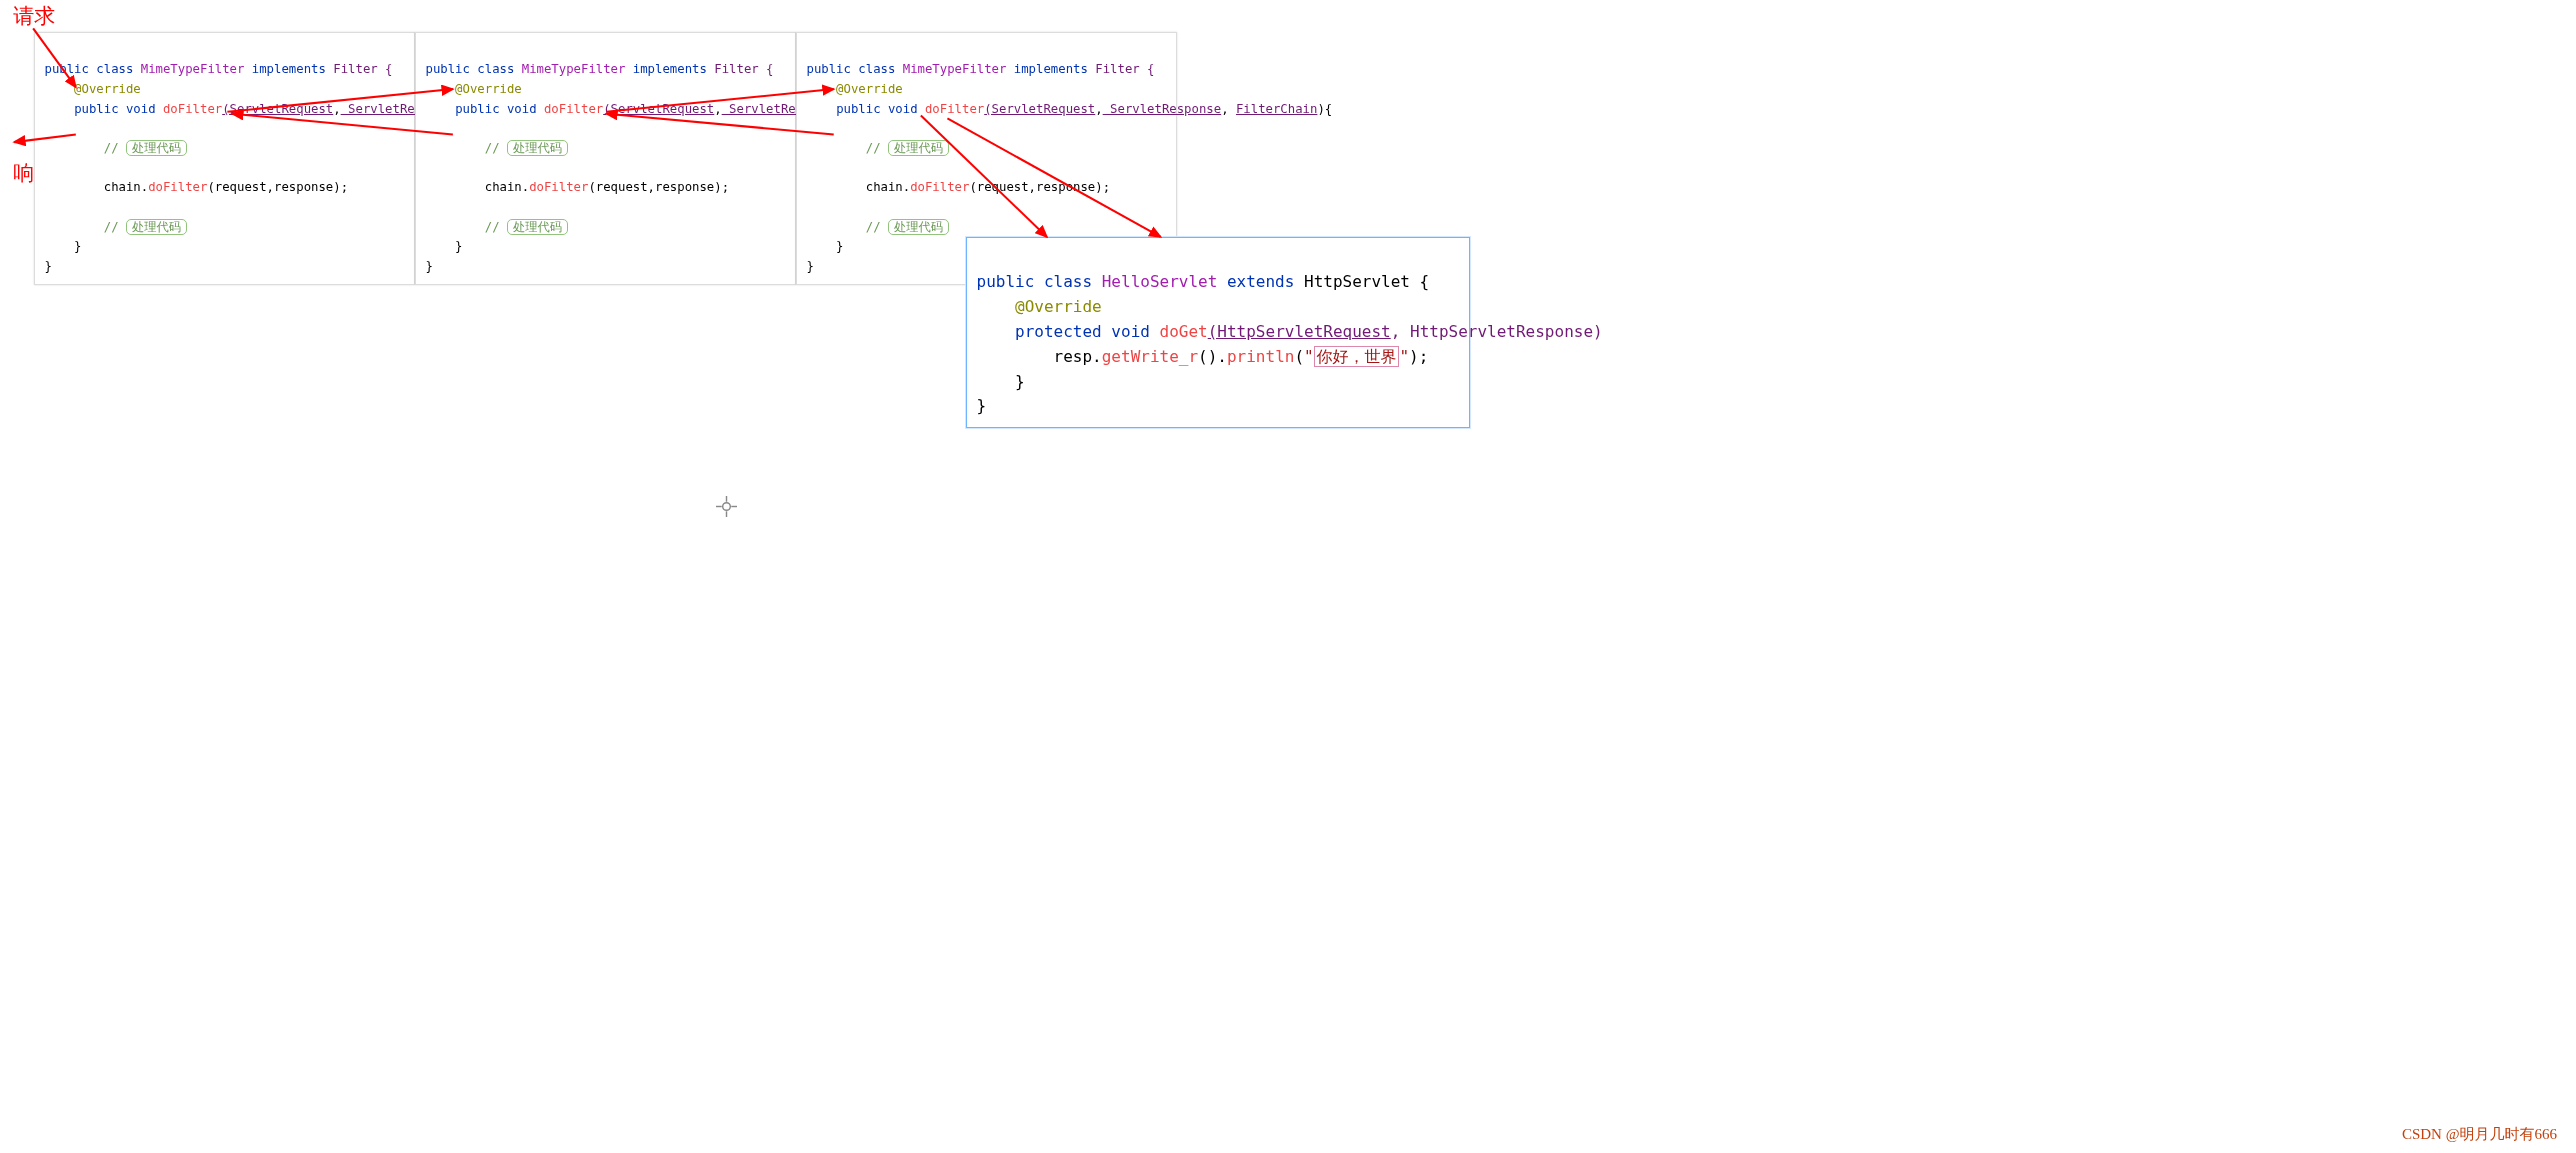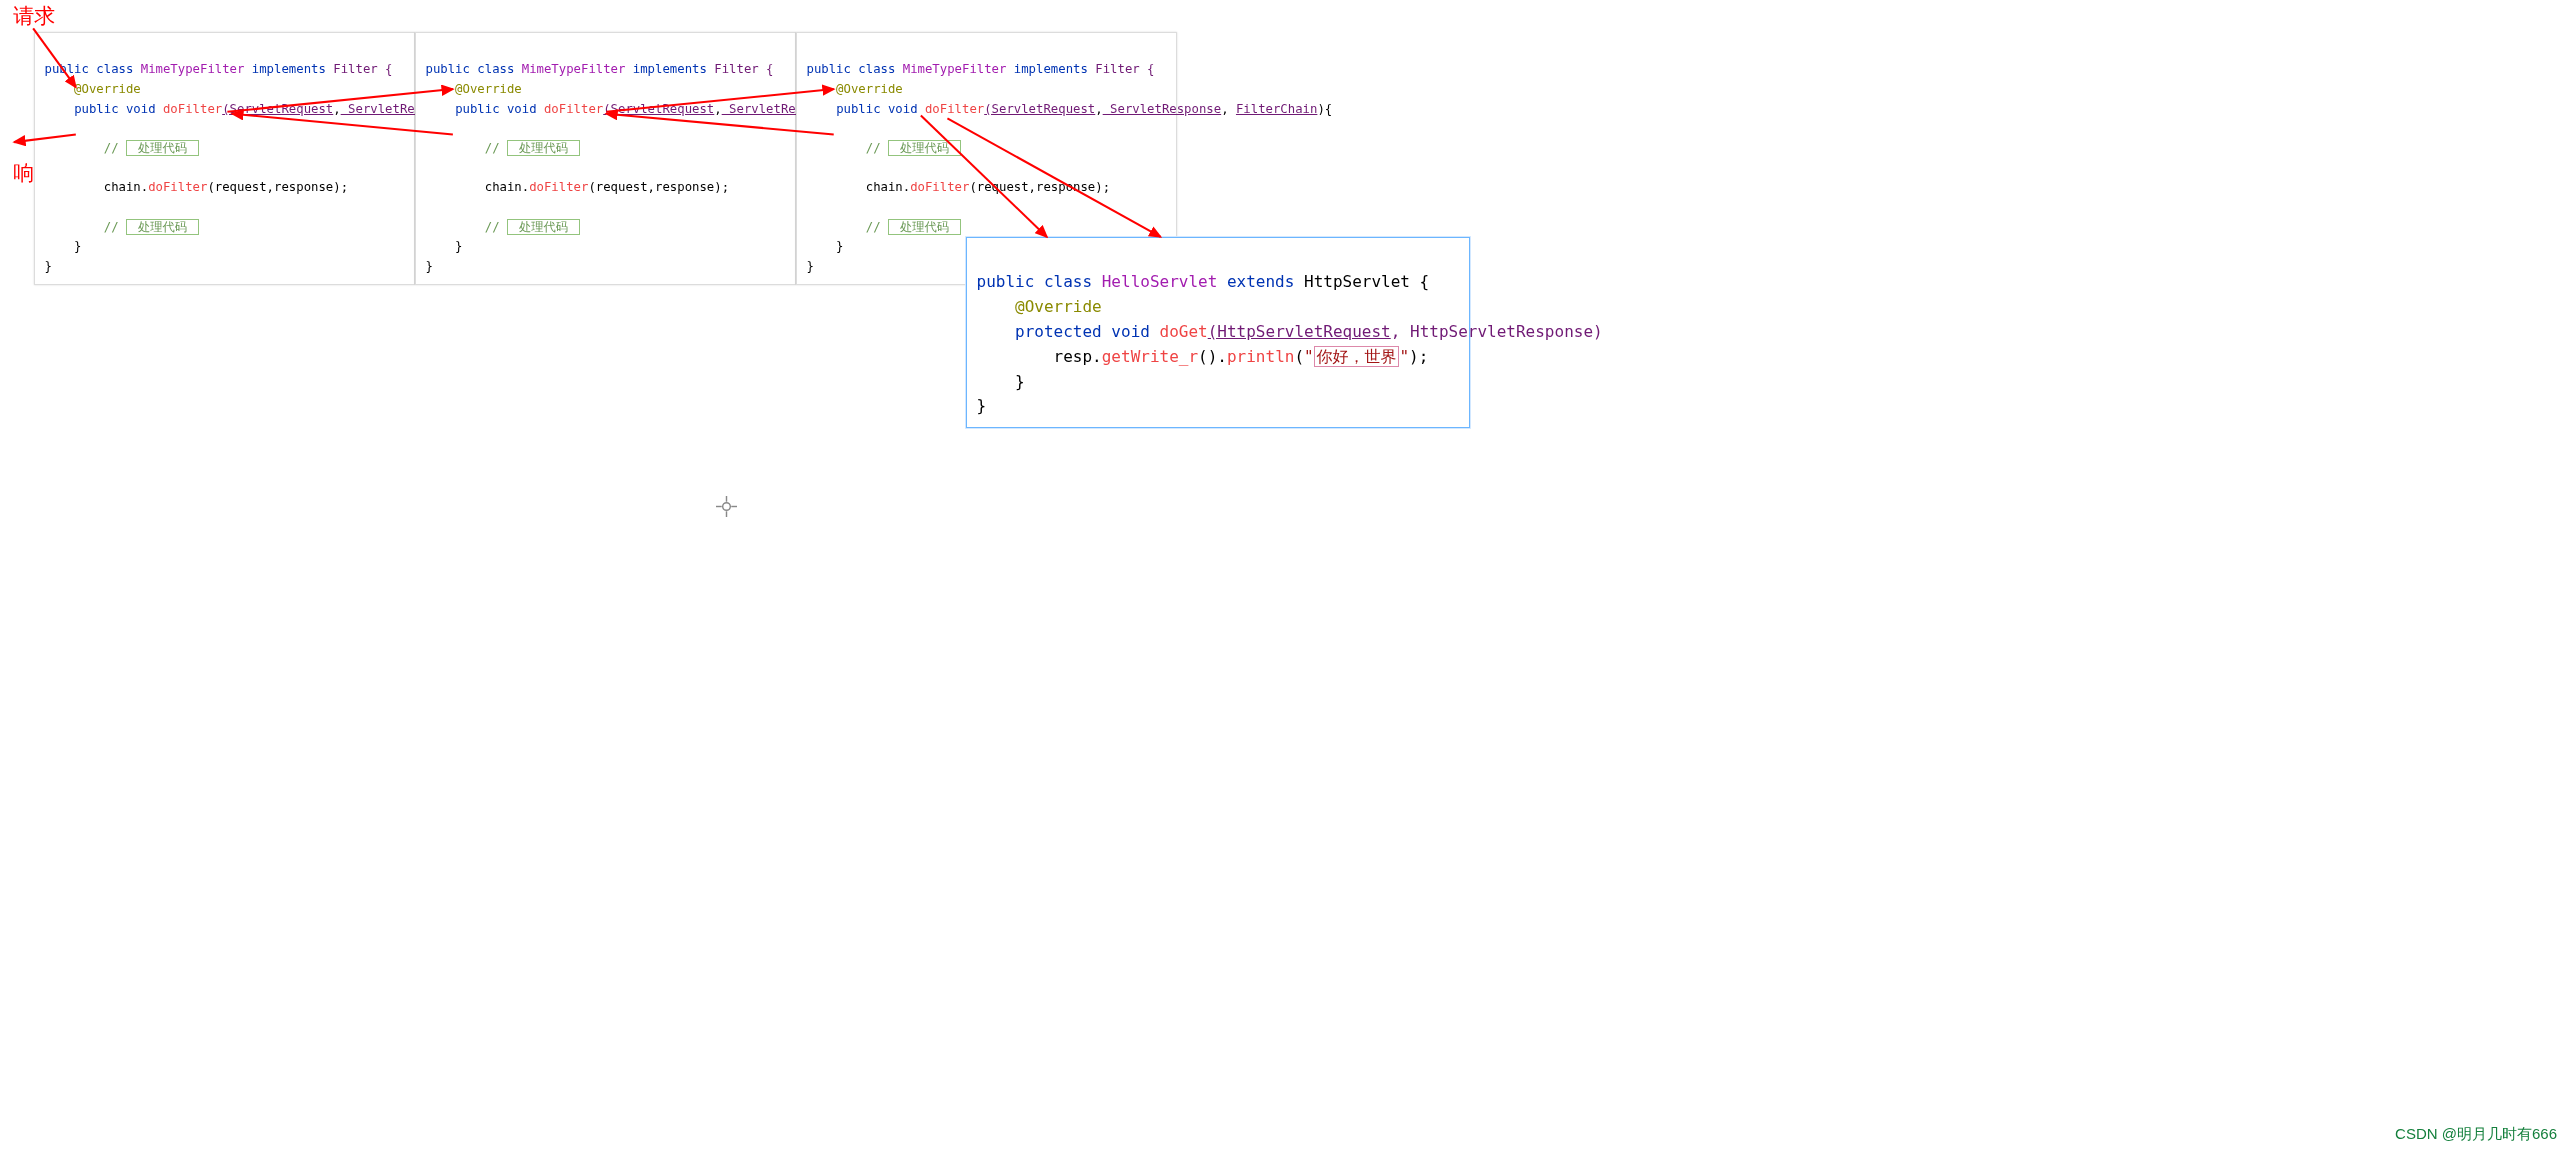--- a/index.html
+++ b/index.html
@@ -5,26 +5,26 @@
   html,body{margin:0;padding:0;width:2576px;height:1154px;background:#fff;font-family:Consolas,Menlo,Monaco,monospace;font-size:12.3px;overflow:hidden}
   .label{position:absolute;color:#f00;font-family:Liberation Serif, serif;font-size:21px}
   .big-label{position:absolute;color:#f00;font-family:"Microsoft YaHei",SimSun,Arial,sans-serif;font-size:28px}
   .code-box{position:absolute;background:#fff;border:0.9px solid #dcdcdc;box-shadow:0 0 1.9px rgba(0,0,0,.15);padding:7.6px 9.5px;line-height:1.6;white-space:pre}
   .servlet-box{border:0.9px solid #6cb6ff;background:#fff;box-shadow:0 0 0 0.9px #cfe6ff;font-size:16px;line-height:1.55}
   .kwd{color:#0033b3}
   .cls{color:#a21caf}
   .ann{color:#8a8a00}
   .mth{color:#ef4444}
   .cmt{color:#6a9955}
-  .cmt .box{border:0.9px solid #93c47d;padding:0 11px;border-radius:0}
+  .cmt .box{border:0.9px solid #93c47d;padding:0 5px;border-radius:5px}
   .ul{text-decoration:underline;text-decoration-style:solid}
   .pln{color:#701a75}
   .str{color:#a31515}
   .str .boxed{border:0.9px solid #d8a; padding:0 1.9px}
-  .watermark{position:absolute;right:19px;bottom:9.5px;color:#15803d;font-family:Liberation Sans, sans-serif;font-size:15px}
+  .watermark{position:absolute;right:19px;bottom:9.5px;color:#c2410c;font-family:Liberation Serif, serif;font-size:15px}
   svg.arrows{position:absolute;left:0;top:0;pointer-events:none}
   .cursor-icon{position:absolute;color:#999;font-size:21px}
 </style>
 </head>
 <body>
 
 <div class="label" style="left:13.3px;top:1.9px">请求</div>
 <div class="label" style="left:13.3px;top:159px">响应</div>
 
 <div class="big-label" style="left:163px;top:188px">Filter 1</div>

